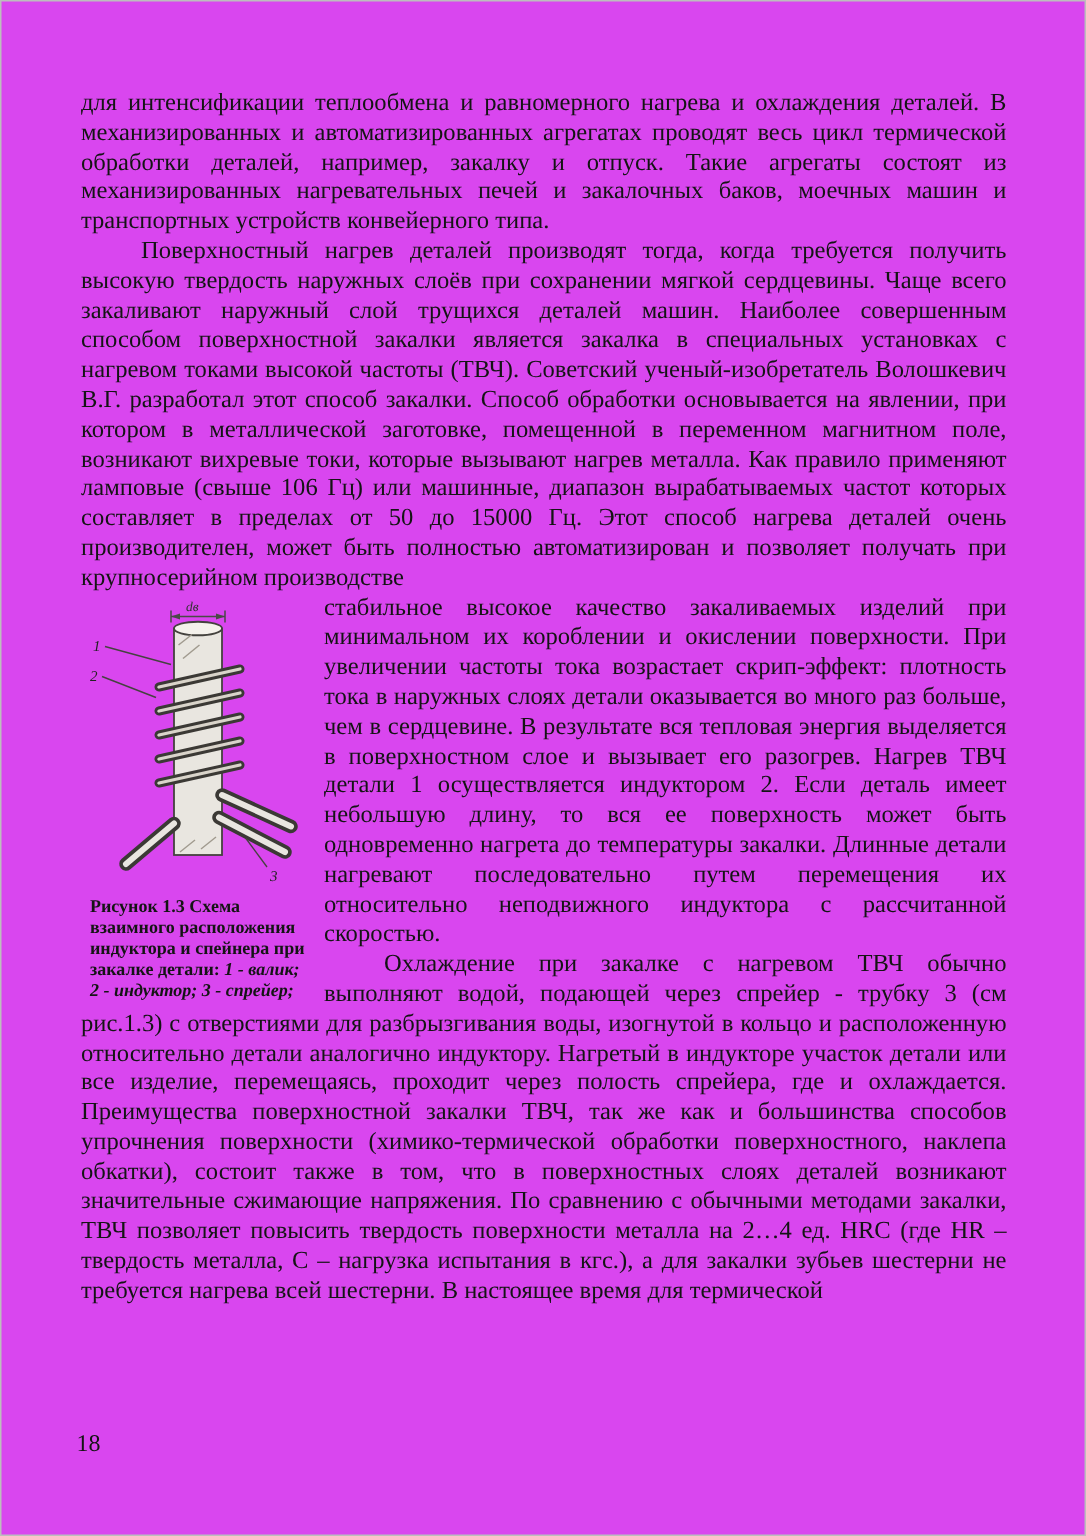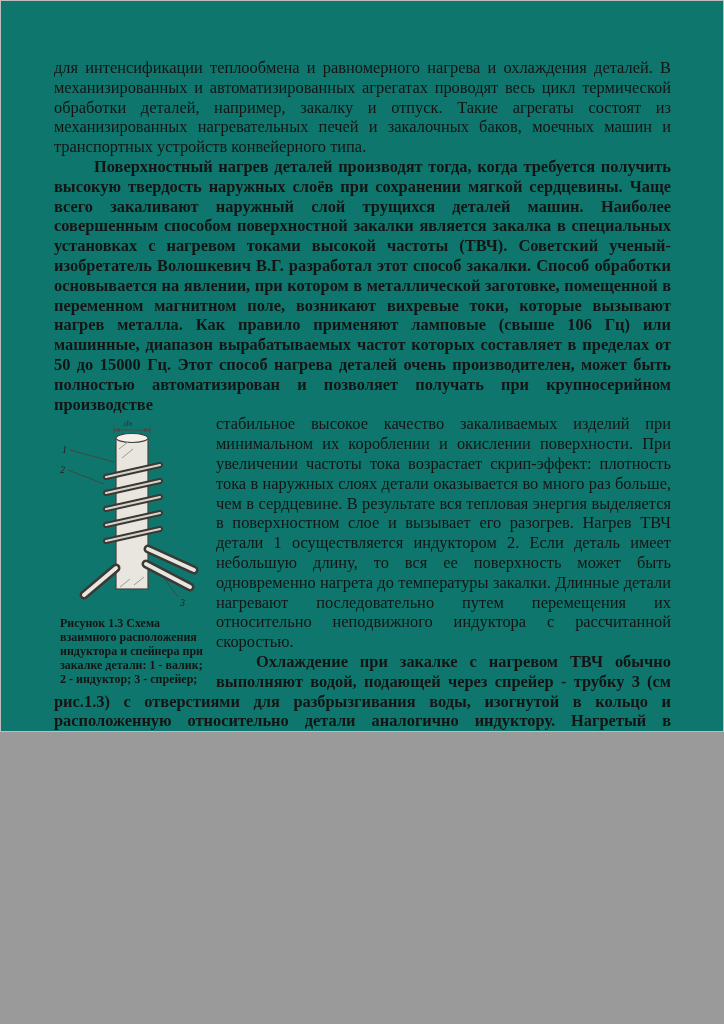--- a/index.html
+++ b/index.html
@@ -3,57 +3,57 @@
 <meta charset="utf-8">
 <style>
   html, body {
     margin: 0;
     padding: 0;
     background: #9a9a9a;
   }
   .page {
     position: relative;
     width: 724px;
-    height: 732px;
+    height: 1024px;
     margin: 0 auto;
-    background: #0f766e;
+    background: #d946ef;
     border: 1px solid #bdbdbd;
     box-sizing: border-box;
     font-family: "Liberation Serif", serif;
     color: #141414;
     overflow: hidden;
   }
   .content {
     position: absolute;
     left: 53px;
     top: 57px;
     width: 617px;
     font-size: 16.4px;
     line-height: 19.8px;
     text-align: justify;
   }
   .para { margin: 0; }
-  .para.indent { text-indent: 40px; font-weight: bold; }
+  .para.indent { text-indent: 40px; }
   .fig {
     float: left;
     width: 150px;
     margin: 3px 12px 2px 0;
     padding: 0;
   }
   .fig svg { display: block; }
   .figcaption {
     margin-top: 5px;
     padding-left: 6px;
     font-size: 12px;
     line-height: 14px;
     font-weight: bold;
     text-align: left;
     text-indent: 0;
   }
-  .figcaption .legend { }
+  .figcaption .legend { font-style: italic; }
   .page-number {
     position: absolute;
     left: 50px;
     top: 953px;
     font-size: 16px;
   }
 </style>
 </head>
 <body>
 

